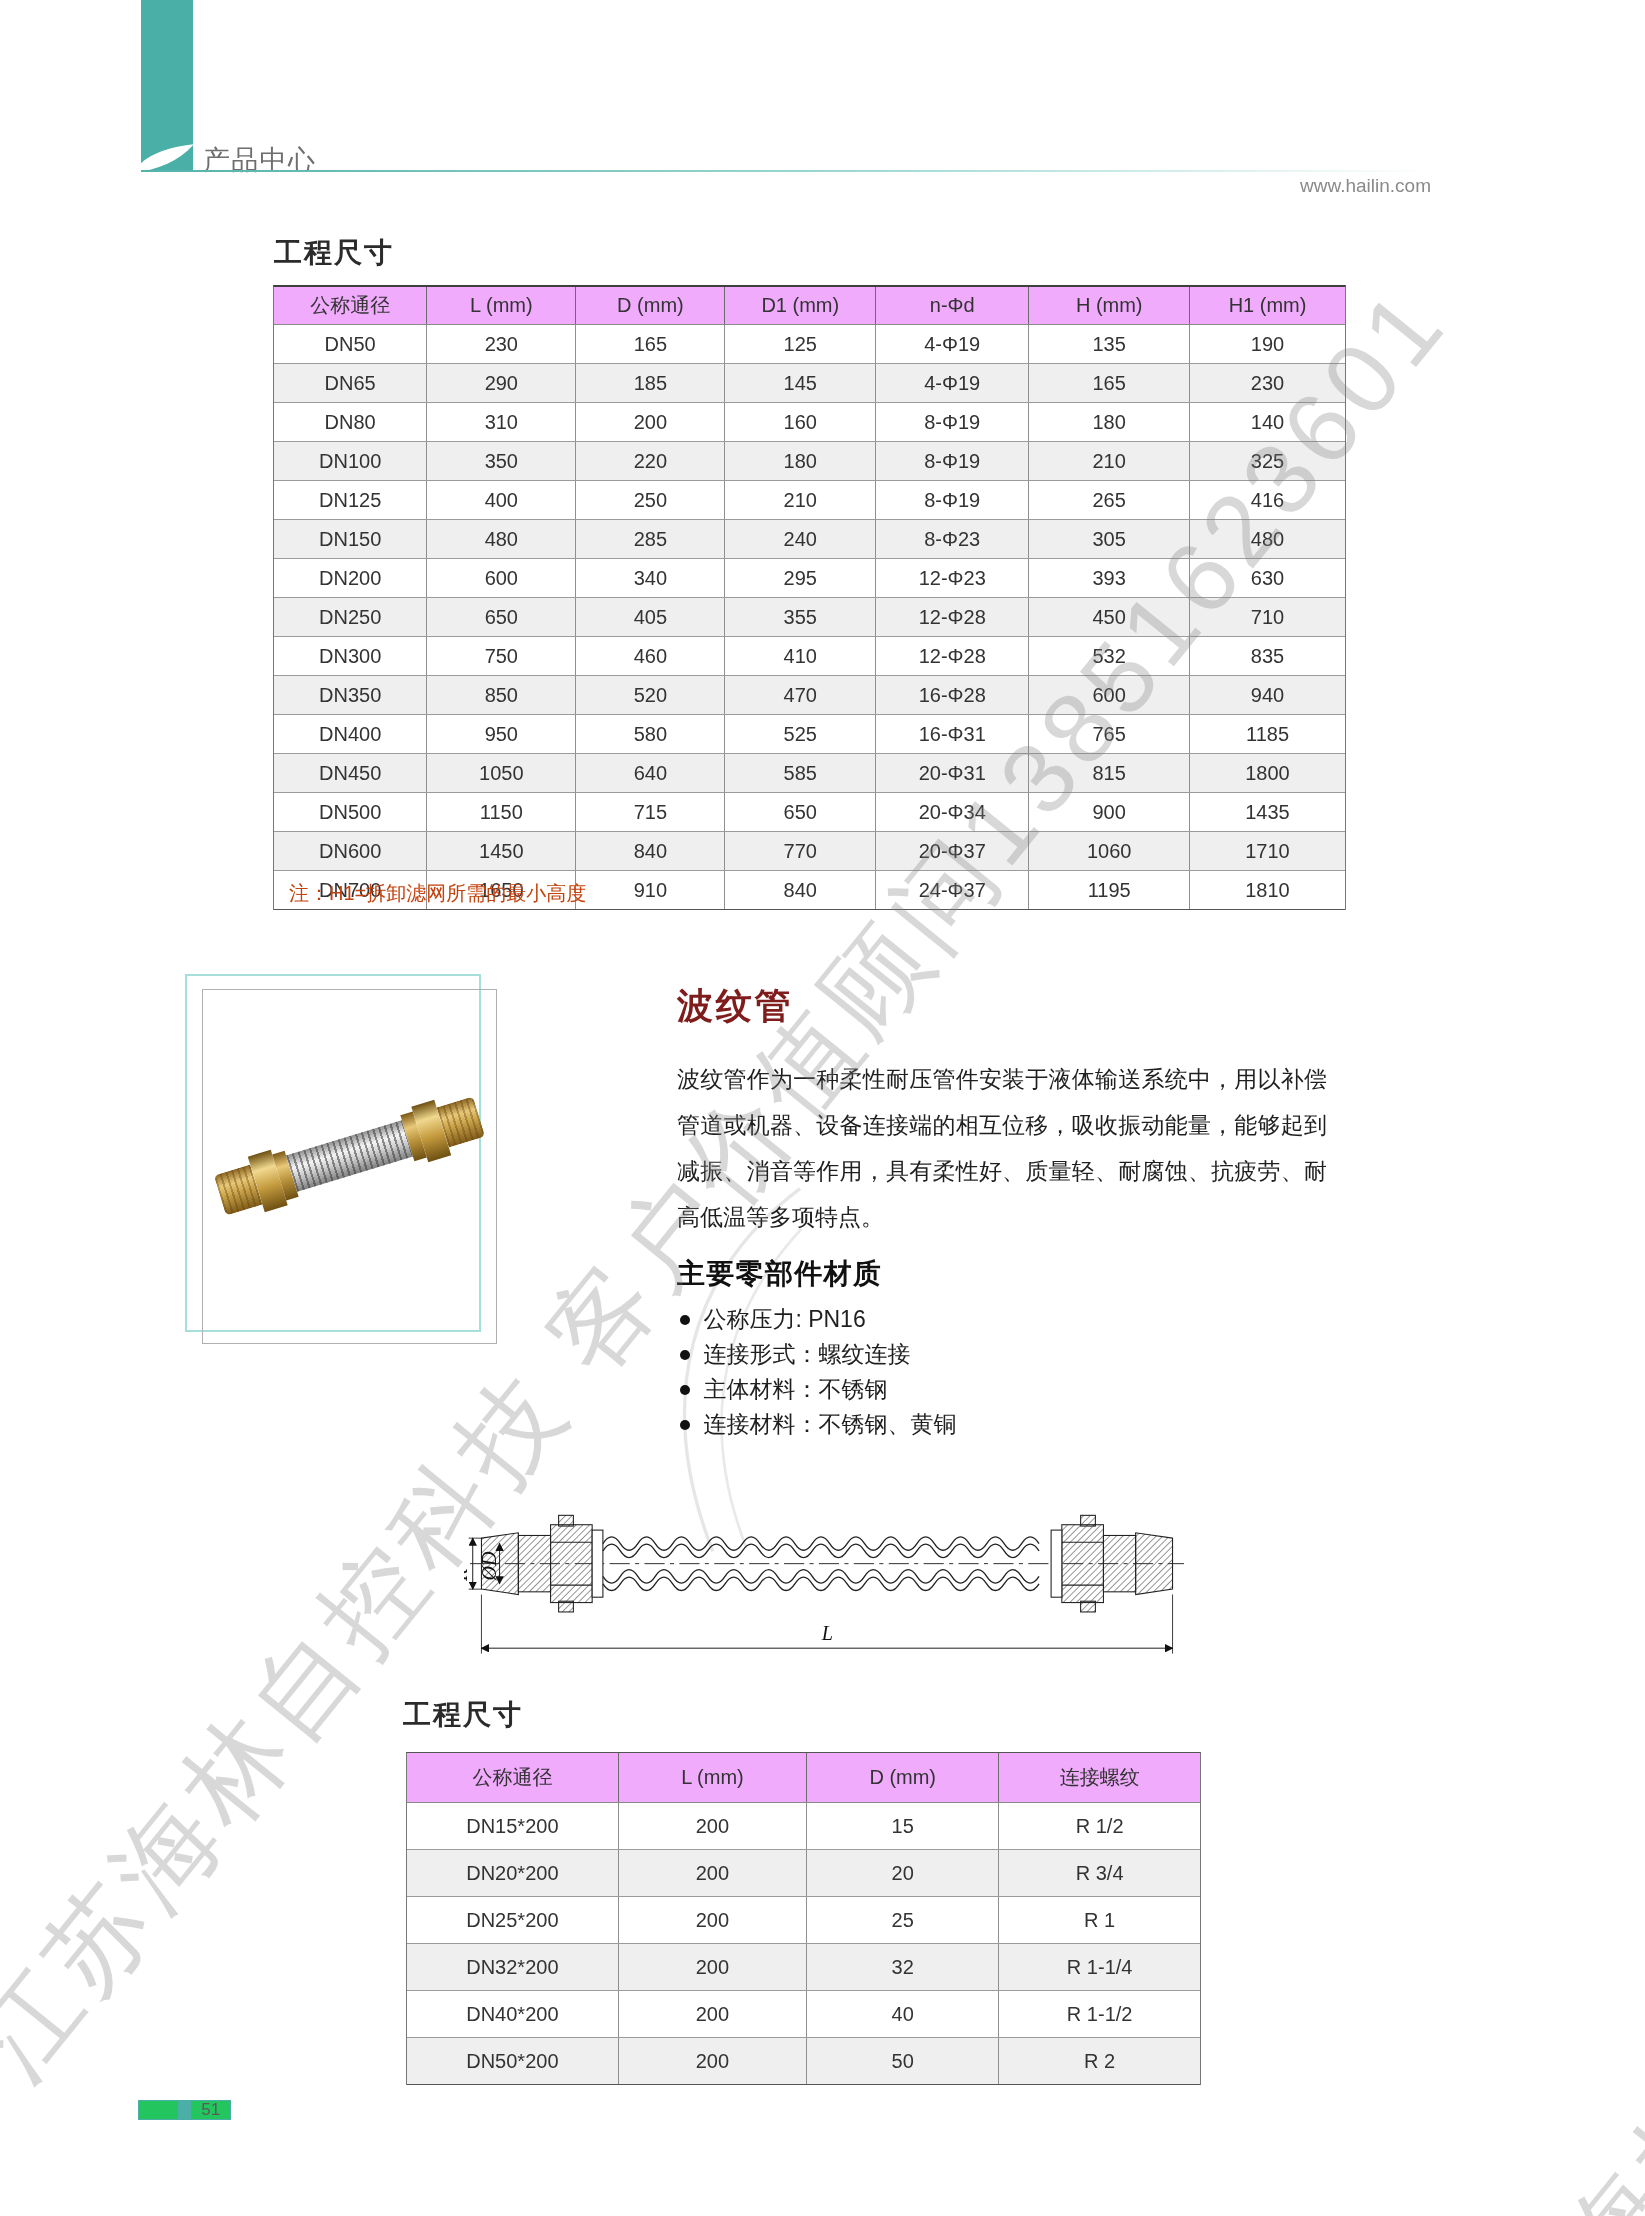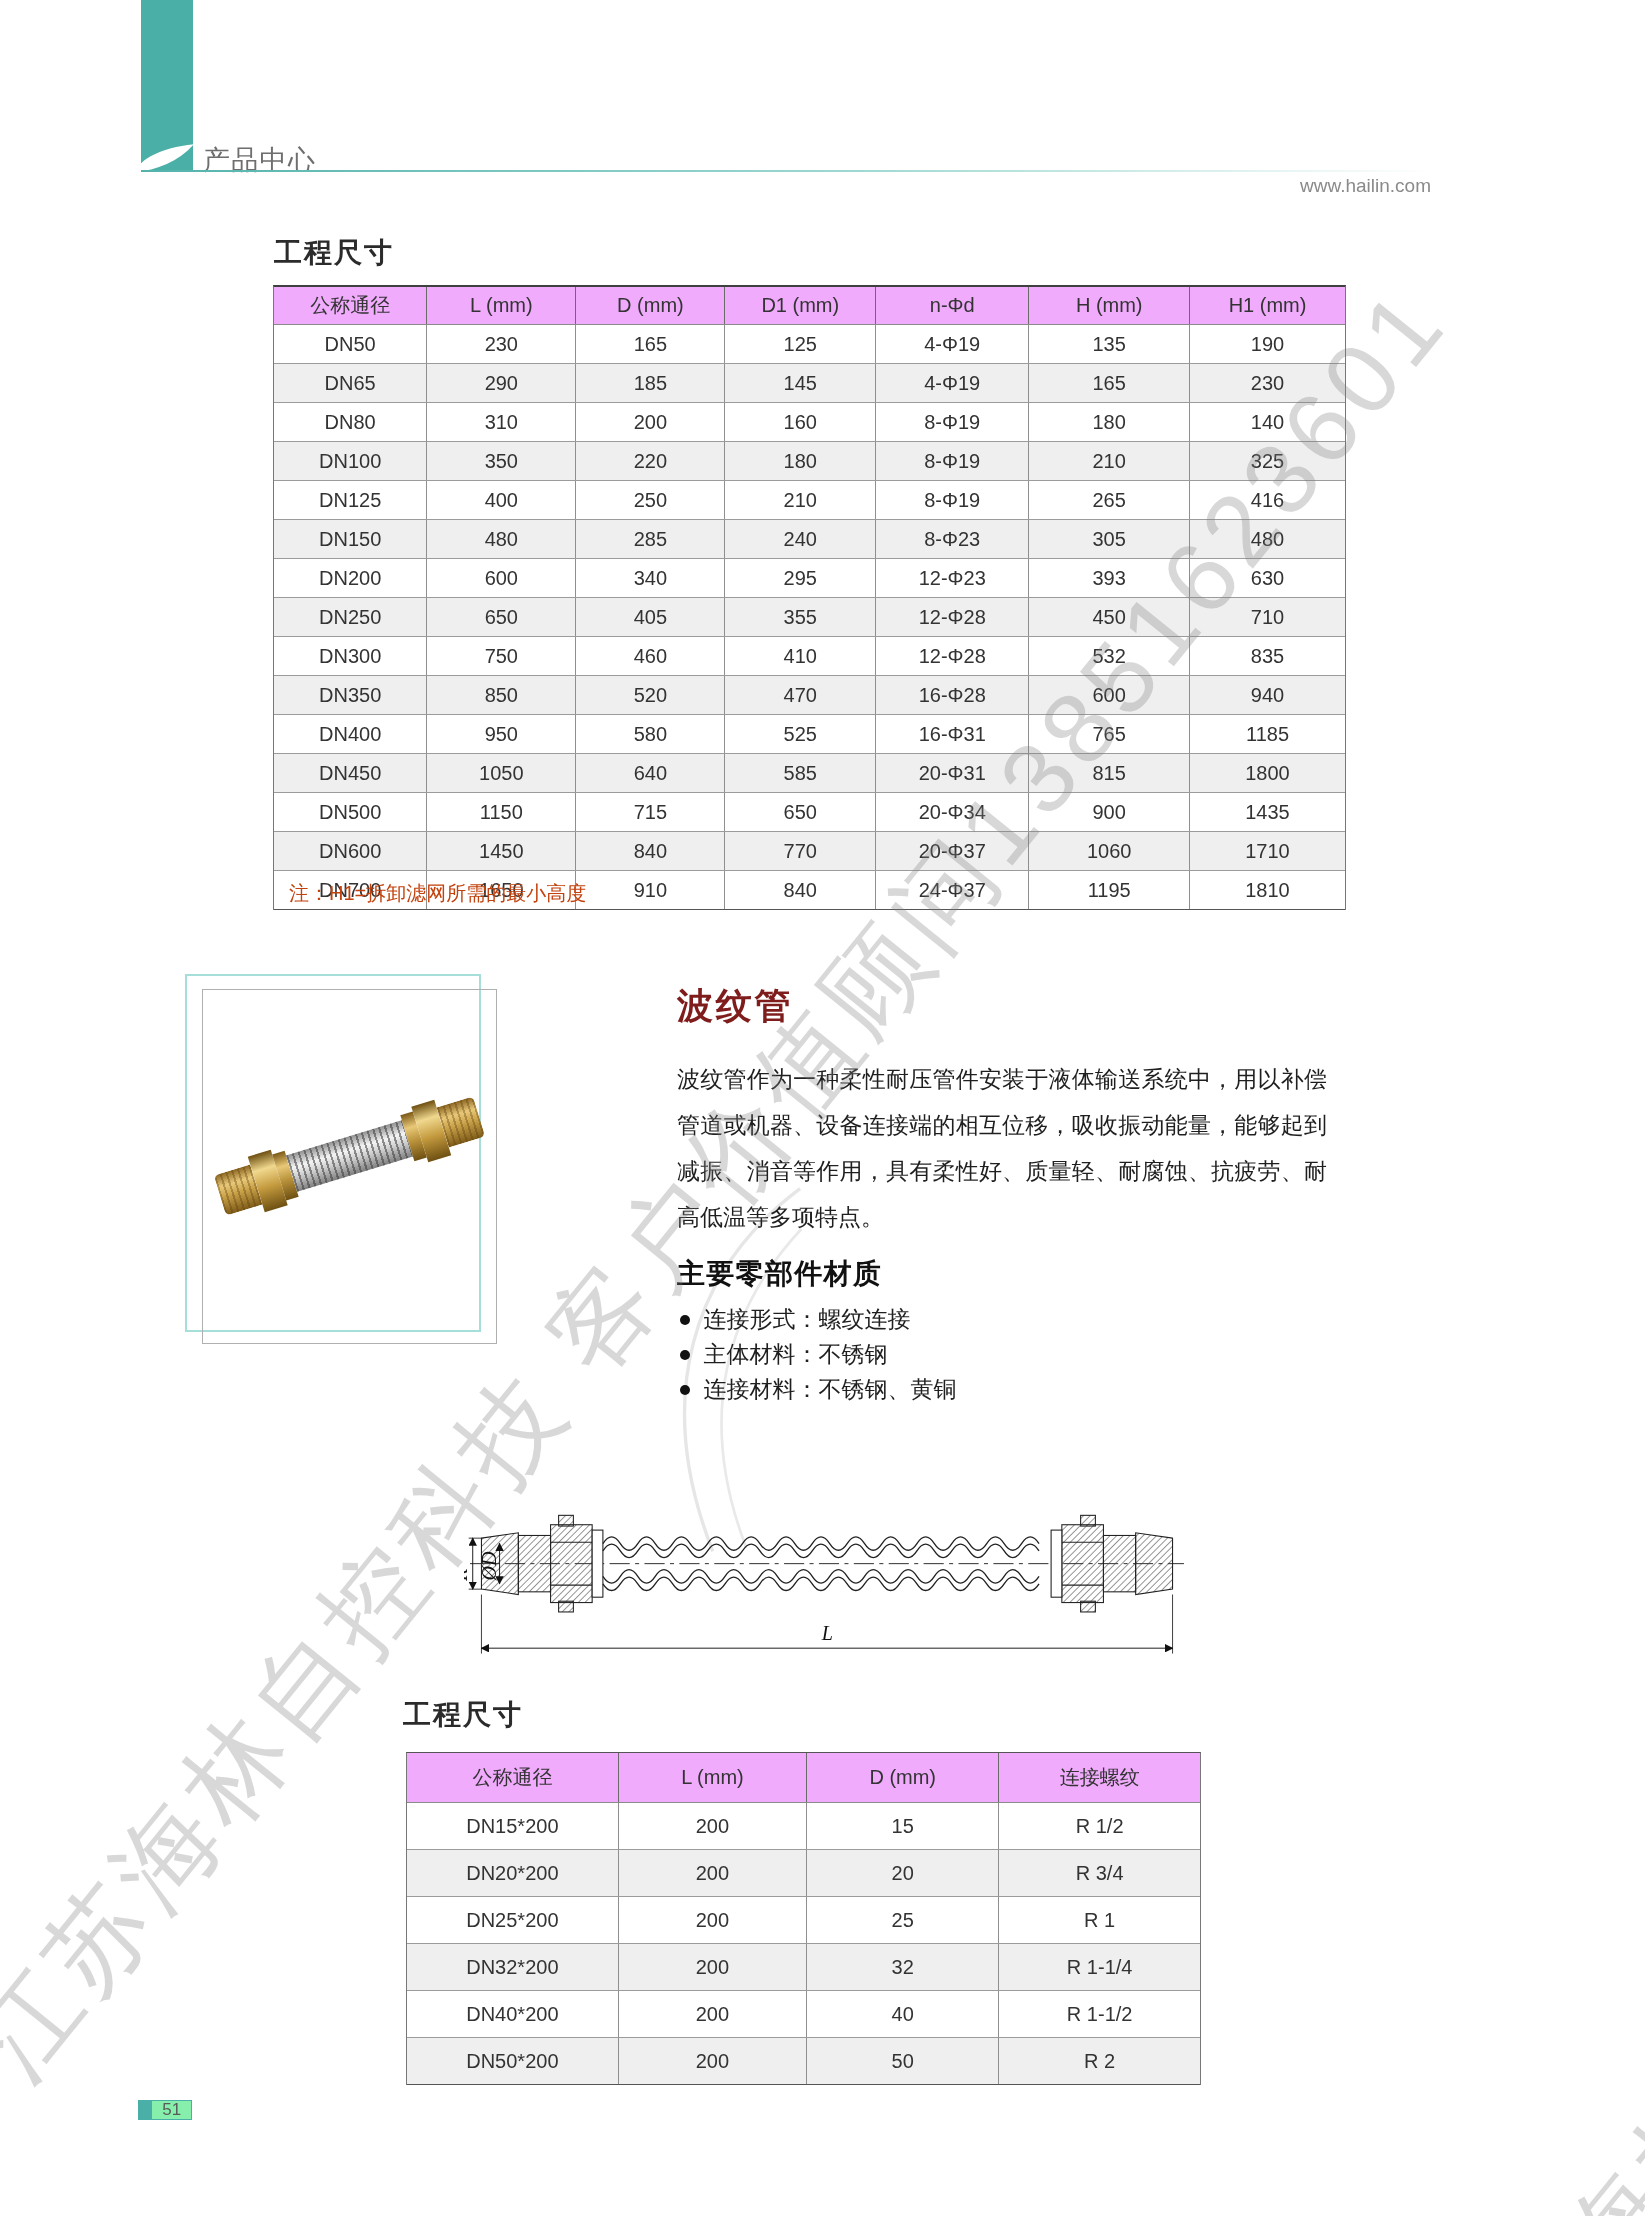--- a/index.html
+++ b/index.html
@@ -88,21 +88,21 @@
   .bullet-item{display:flex; align-items:center; height:35px; font-size:23px; color:#1f1f1f;}
   .bullet-item .dot{width:10px; height:10px; border-radius:50%; background:#111; margin-right:13.4px; flex:none;}
 
   
   .drawing{left:464px; top:1463px; width:726px; height:208px;}
   .drawing svg{width:100%; height:100%;}
   .dim-label{font-family:"Liberation Serif","DejaVu Serif",serif; font-style:italic; font-size:30px; fill:#111;}
 
   
   .page-badge{left:138px; top:2100px; width:52px; height:18px; border:1.3px solid #4aafa7;
-              display:flex; background:#86efac;}
+              display:flex; background:#22c55e;padding-left:39px;}
   .page-badge .chip{width:13.4px; background:#4aafa7;}
   .page-badge .num{flex:1; text-align:center; font-size:17px; color:#5a5a5a; line-height:18px;}
 
   
   .watermark{pointer-events:none; white-space:nowrap; font-size:101px; letter-spacing:8px;
              color:rgba(125,125,125,.30); transform-origin:0 0; z-index:9;}
   .wm1{left:-54px; top:2022px; transform:rotate(-51deg);}
   .wm2{left:1397px; top:2392px; transform:rotate(-51deg);}
   .leaf-wm{left:632px; top:1182px; width:175px; height:376px; z-index:0;}
 </style>
@@ -288,20 +288,24 @@
     <div class="bellows-photo"></div>
     <div class="brass-collar"></div>
     <div class="brass-hex"></div>
     <div class="brass-end right"></div>
   </div>
 
   <div class="abs b-title">波纹管</div>
   <div class="abs b-desc">波纹管作为一种柔性耐压管件安装于液体输送系统中，用以补偿管道或机器、设备连接端的相互位移，吸收振动能量，能够起到减振、消音等作用，具有柔性好、质量轻、耐腐蚀、抗疲劳、耐高低温等多项特点。</div>
   <div class="abs m-title">主要零部件材质</div>
   <div class="abs bullets">
+      <div class="bullet-item">
+        <span class="dot"></span>
+        <span>公称压力: PN16</span>
+      </div>
       <div class="bullet-item">
         <span class="dot"></span>
         <span>连接形式：螺纹连接</span>
       </div>
       <div class="bullet-item">
         <span class="dot"></span>
         <span>主体材料：不锈钢</span>
       </div>
       <div class="bullet-item">
         <span class="dot"></span>

